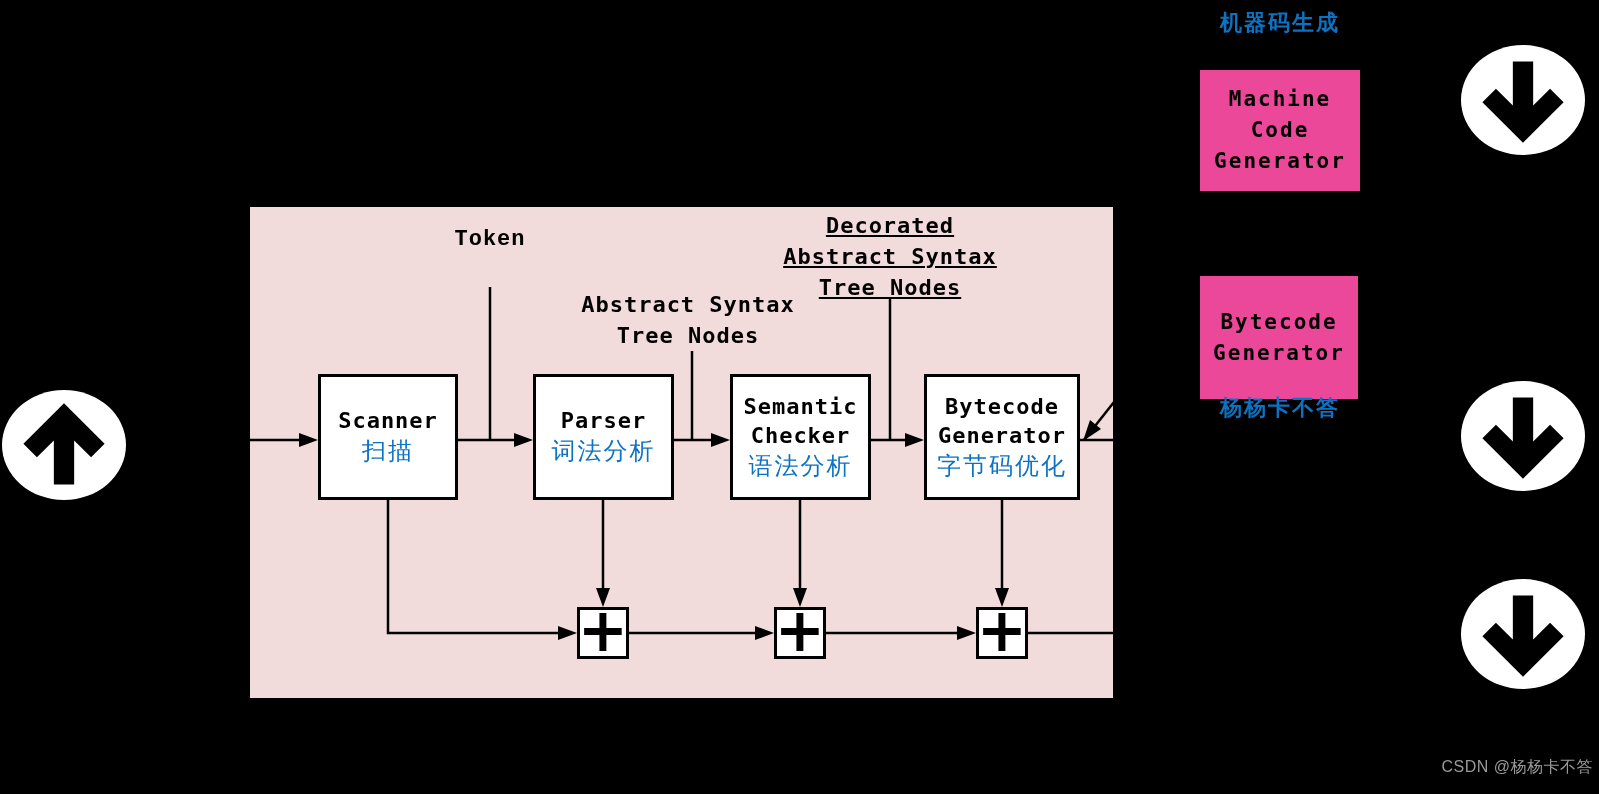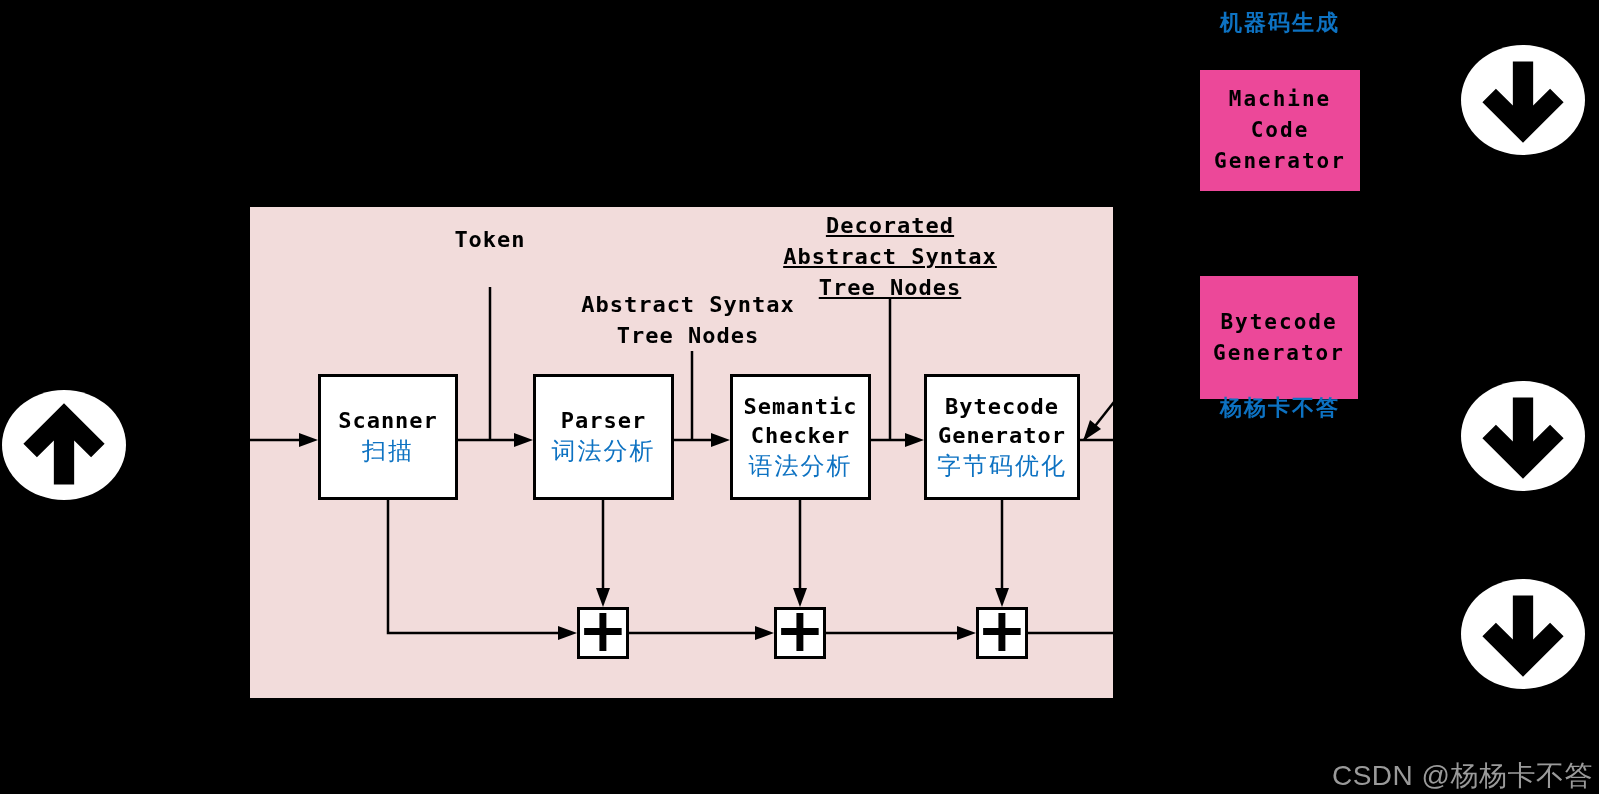--- a/index.html
+++ b/index.html
@@ -44,32 +44,32 @@
     font-size:22px; letter-spacing:2px; white-space:nowrap;
     color: var(--color-accent_blue, #0d72c2); font-family:"DejaVu Sans", sans-serif;
   }
   .navcircle {
     position:absolute; width:124px; height:110px; background:#fff; border-radius:50%;
     z-index:2; display:flex; align-items:center; justify-content:center;
   }
   .wires { position:absolute; left:0; top:0; z-index:3; pointer-events:none; }
   .watermark {
     position:absolute; right:6px; top:757px; z-index:2;
-    font-family:"Liberation Sans", sans-serif; font-size:28px; letter-spacing:0.5px;
+    font-family:"Liberation Sans", sans-serif; font-size:16px; letter-spacing:0.5px;
     color: var(--color-watermark_gray, #9a9a9a);
   }
 </style>
 </head>
 <body>
 
 <div class="canvas">
 
   <div class="panel"></div>
 
-  <div class="flowlabel" style="left:390px; top:224px; width:200px;">
+  <div class="flowlabel" style="left:390px; top:224px; width:200px;font-family:Liberation Mono, monospace;">
     <div>Token</div>
   </div>
   <div class="flowlabel" style="left:563px; top:289px; width:250px;">
     <div>Abstract Syntax</div>
     <div>Tree Nodes</div>
   </div>
   <div class="flowlabel" style="left:765px; top:210px; width:250px;text-decoration:underline;">
     <div>Decorated</div>
     <div>Abstract Syntax</div>
     <div>Tree Nodes</div>

